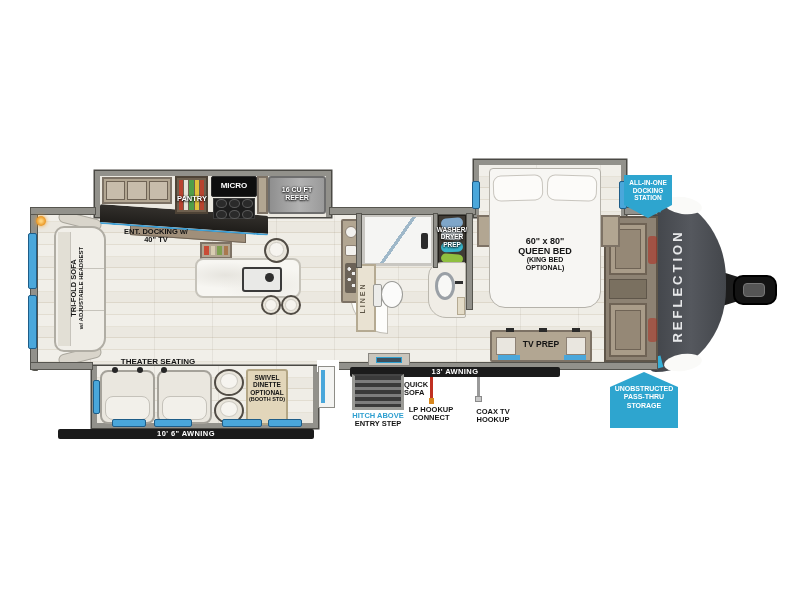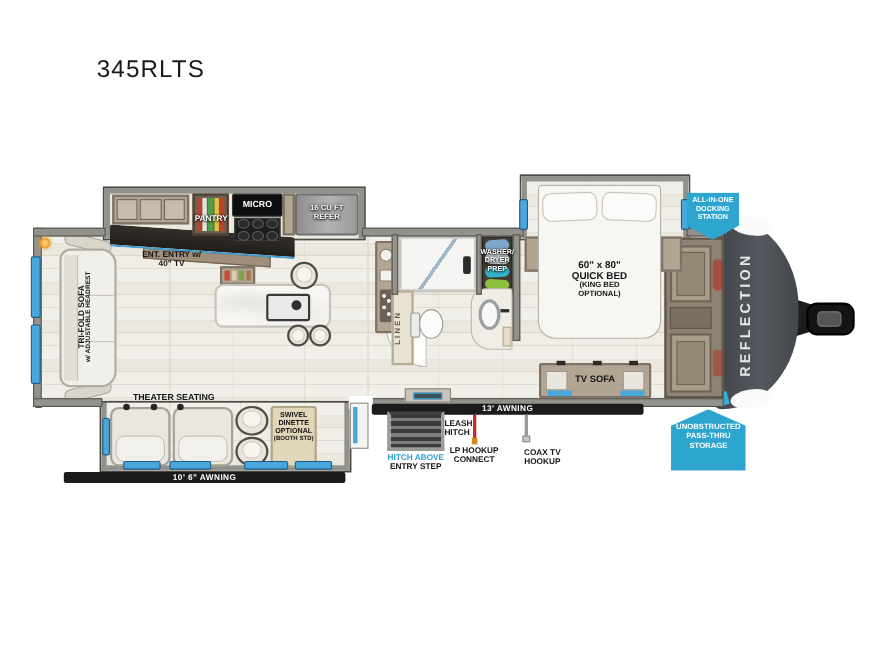--- a/index.html
+++ b/index.html
@@ -24,21 +24,20 @@
   .cush{position:absolute;background:#f2f0ea;border:1px solid #c5c2ba;border-radius:8px;box-sizing:border-box;}
   .dot{position:absolute;width:6px;height:6px;border-radius:50%;background:#262626;z-index:14;}
   .stool{position:absolute;border-radius:50%;background:#e9e5db;border:2px solid #514c45;box-sizing:border-box;z-index:16;}
   .stool i{display:block;margin:2px auto;width:60%;height:60%;border-radius:50%;background:#f6f4ef;border:1px solid #cfccc4;}
 </style>
 </head>
 <body>
 
 <div class="abs" style="left:0;top:0;width:800px;height:600px;">
 
-  <div class="abs" style="left:88px;top:50px;font-size:22px;color:#1a1a1a;letter-spacing:1px;">345RLTS</div>
 
   <div class="slide floor" style="left:95px;top:171px;width:236px;height:46px;border-bottom:none;background:#ece9e1;"></div>
   <div class="slide floor" style="left:474px;top:160px;width:152px;height:57px;border-bottom:none;"></div>
   <div class="slide floor" style="left:92px;top:366px;width:226px;height:62px;border-top:none;"></div>
 
   <div class="abs floor" style="left:33px;top:210px;width:624px;height:156px;z-index:4;"></div>
 
   <div class="wall" style="left:30px;top:207px;width:8px;height:164px;border-radius:4px 0 0 4px;"></div>
   <div class="wall" style="left:30px;top:207px;width:66px;height:8px;"></div>
   <div class="wall" style="left:329px;top:207px;width:147px;height:8px;"></div>
@@ -86,21 +85,21 @@
     <span style="width:9px;height:7px;border-radius:50%;border:1px solid #5a5a5a;background:#2a2a2a;"></span>
     <span style="width:9px;height:7px;border-radius:50%;border:1px solid #5a5a5a;background:#2a2a2a;"></span>
   </div>
   <div class="abs tan" style="left:257px;top:176px;width:11px;height:38px;z-index:15;"></div>
   <div class="abs" style="left:268px;top:176px;width:58px;height:38px;background:linear-gradient(90deg,#8f8f8f,#b2b2b2 55%,#9a9a9a);border:2px solid #6e6e6e;border-radius:3px;z-index:15;"></div>
   <div class="lbl l7 white outline" style="left:268px;top:186px;width:58px;z-index:41;">
     <span>16 CU FT</span>
     <span>REFER</span>
   </div>
   <div class="lbl l75" style="left:112px;top:228px;width:88px;">
-    <span>ENT. ENTRY w/</span>
+    <span>ENT. DOCKING w/</span>
     <span>40" TV</span>
   </div>
 
   <div class="abs" style="left:54px;top:226px;width:52px;height:126px;background:#f1efe9;border:2px solid #b0ada4;border-radius:10px 14px 14px 10px;z-index:12;">
     <div class="abs" style="left:2px;top:4px;width:13px;height:114px;background:#e2dfd5;border-right:1px solid #c6c3bb;"></div>
     <div class="abs" style="left:15px;top:40px;width:33px;height:1px;background:#c6c3bb;"></div>
     <div class="abs" style="left:15px;top:82px;width:33px;height:1px;background:#c6c3bb;"></div>
   </div>
   <div class="abs" style="left:58px;top:215px;width:44px;height:12px;background:#d9d5cb;border:1.5px solid #a9a69c;border-radius:6px;transform:rotate(14deg);z-index:11;"></div>
   <div class="abs" style="left:58px;top:350px;width:44px;height:12px;background:#d9d5cb;border:1.5px solid #a9a69c;border-radius:6px;transform:rotate(-14deg);z-index:11;"></div>
@@ -168,35 +167,35 @@
 
   <div class="win" style="left:472px;top:181px;width:8px;height:28px;"></div>
   <div class="win" style="left:619px;top:181px;width:8px;height:28px;"></div>
   <div class="abs tan" style="left:477px;top:215px;width:15px;height:32px;z-index:12;"></div>
   <div class="abs tan" style="left:601px;top:215px;width:19px;height:32px;z-index:12;"></div>
   <div class="abs" style="left:489px;top:168px;width:112px;height:140px;background:#f7f6f3;border:1.5px solid #b5b2aa;border-radius:4px 4px 16px 16px;z-index:13;"></div>
   <div class="abs" style="left:493px;top:175px;width:50px;height:26px;background:#fcfbf9;border:1px solid #c8c5be;border-radius:8px;transform:rotate(-2deg);z-index:14;"></div>
   <div class="abs" style="left:547px;top:175px;width:50px;height:26px;background:#fcfbf9;border:1px solid #c8c5be;border-radius:8px;transform:rotate(2deg);z-index:14;"></div>
   <div class="lbl" style="left:495px;top:236px;width:100px;">
     <span class="l9">60" x 80"</span>
-    <span class="l9">QUICK BED</span>
+    <span class="l9">QUEEN BED</span>
     <span class="l7">(KING BED</span>
     <span class="l7">OPTIONAL)</span>
   </div>
   <div class="abs tan" style="left:490px;top:330px;width:102px;height:32px;border-radius:2px;z-index:13;">
     <div class="abs" style="left:4px;top:5px;width:20px;height:18px;background:#e9e6df;border:1px solid #8d8174;"></div>
     <div class="abs" style="left:74px;top:5px;width:20px;height:18px;background:#e9e6df;border:1px solid #8d8174;"></div>
     <div class="abs" style="left:6px;top:23px;width:22px;height:5px;background:#4aa7db;"></div>
     <div class="abs" style="left:72px;top:23px;width:22px;height:5px;background:#4aa7db;"></div>
     <div class="abs" style="left:14px;top:-4px;width:8px;height:4px;background:#2a2a2a;"></div>
     <div class="abs" style="left:47px;top:-4px;width:8px;height:4px;background:#2a2a2a;"></div>
     <div class="abs" style="left:80px;top:-4px;width:8px;height:4px;background:#2a2a2a;"></div>
   </div>
   <div class="lbl l85" style="left:490px;top:340px;width:102px;">
-    <span>TV SOFA</span>
+    <span>TV PREP</span>
   </div>
 
   <div class="abs" style="left:703px;top:266px;width:62px;height:46px;background:#1c1c1c;clip-path:polygon(0 0,100% 42%,100% 58%,0 100%,12% 50%);z-index:6;"></div>
   <div class="abs" style="left:648px;top:196px;width:78px;height:176px;background:linear-gradient(90deg,#3f4247,#55585e 55%,#43464b);border-radius:8px 95% 95% 8px / 8px 50% 50% 8px;z-index:7;"></div>
   <div class="abs" style="left:664px;top:197px;width:38px;height:17px;background:#fafaf8;border-radius:50%;transform:rotate(8deg);z-index:8;"></div>
   <div class="abs" style="left:664px;top:354px;width:38px;height:17px;background:#fafaf8;border-radius:50%;transform:rotate(-8deg);z-index:8;"></div>
   <div class="abs" style="left:656px;top:200px;width:6px;height:12px;background:#35b0d8;transform:rotate(14deg);z-index:9;"></div>
   <div class="abs" style="left:656px;top:356px;width:6px;height:12px;background:#35b0d8;transform:rotate(-14deg);z-index:9;"></div>
   <div class="abs" style="left:733px;top:275px;width:44px;height:30px;background:#141414;border:2px solid #000;border-radius:10px;z-index:10;">
     <div class="abs" style="left:8px;top:6px;width:22px;height:14px;background:#555;border-radius:4px;border:1px solid #777;"></div>
@@ -254,35 +253,35 @@
     <span class="l55">(BOOTH STD)</span>
   </div>
   <div class="win" style="left:112px;top:419px;width:34px;height:8px;"></div>
   <div class="win" style="left:154px;top:419px;width:38px;height:8px;"></div>
   <div class="win" style="left:222px;top:419px;width:40px;height:8px;"></div>
   <div class="win" style="left:268px;top:419px;width:34px;height:8px;"></div>
 
   <div class="awn" style="left:58px;top:429px;width:256px;height:10px;">
     <span>10' 6" AWNING</span>
   </div>
-  <div class="awn" style="left:338px;top:367px;width:247px;height:10px;">
+  <div class="awn" style="left:350px;top:367px;width:210px;height:10px;">
     <span>13' AWNING</span>
   </div>
 
   <div class="abs" style="left:368px;top:353px;width:42px;height:13px;background:#c9c5bc;border:1px solid #8a8781;z-index:24;">
     <div class="abs" style="left:7px;top:3px;width:26px;height:6px;background:#3e4f5c;border:1px solid #2e9fd0;"></div>
   </div>
   <div class="abs" style="left:352px;top:374px;width:52px;height:36px;background:repeating-linear-gradient(180deg,#3a3a3a 0 4px,#7d7d7d 4px 7px);border:3px solid #9a9a96;border-top:2px solid #444;z-index:26;"></div>
   <div class="lbl" style="left:346px;top:412px;width:64px;">
     <span class="l75" style="color:#2e9fd0;">HITCH ABOVE</span>
     <span class="l75">ENTRY STEP</span>
   </div>
   <div class="lbl" style="left:404px;top:381px;width:40px;text-align:left;">
-    <span class="l75">LEASH</span>
-    <span class="l75">HITCH</span>
+    <span class="l75">QUICK</span>
+    <span class="l75">SOFA</span>
   </div>
   <div class="abs" style="left:430px;top:377px;width:3px;height:26px;background:#c03022;z-index:26;"></div>
   <div class="abs" style="left:429px;top:398px;width:5px;height:6px;background:#d8871f;z-index:27;"></div>
   <div class="lbl" style="left:404px;top:406px;width:54px;">
     <span class="l75">LP HOOKUP</span>
     <span class="l75">CONNECT</span>
   </div>
   <div class="abs" style="left:477px;top:377px;width:3px;height:23px;background:#9a9a9a;z-index:26;"></div>
   <div class="abs" style="left:475px;top:396px;width:7px;height:6px;background:#c8c8c8;border:1px solid #8a8a8a;z-index:27;"></div>
   <div class="lbl" style="left:464px;top:408px;width:58px;">

